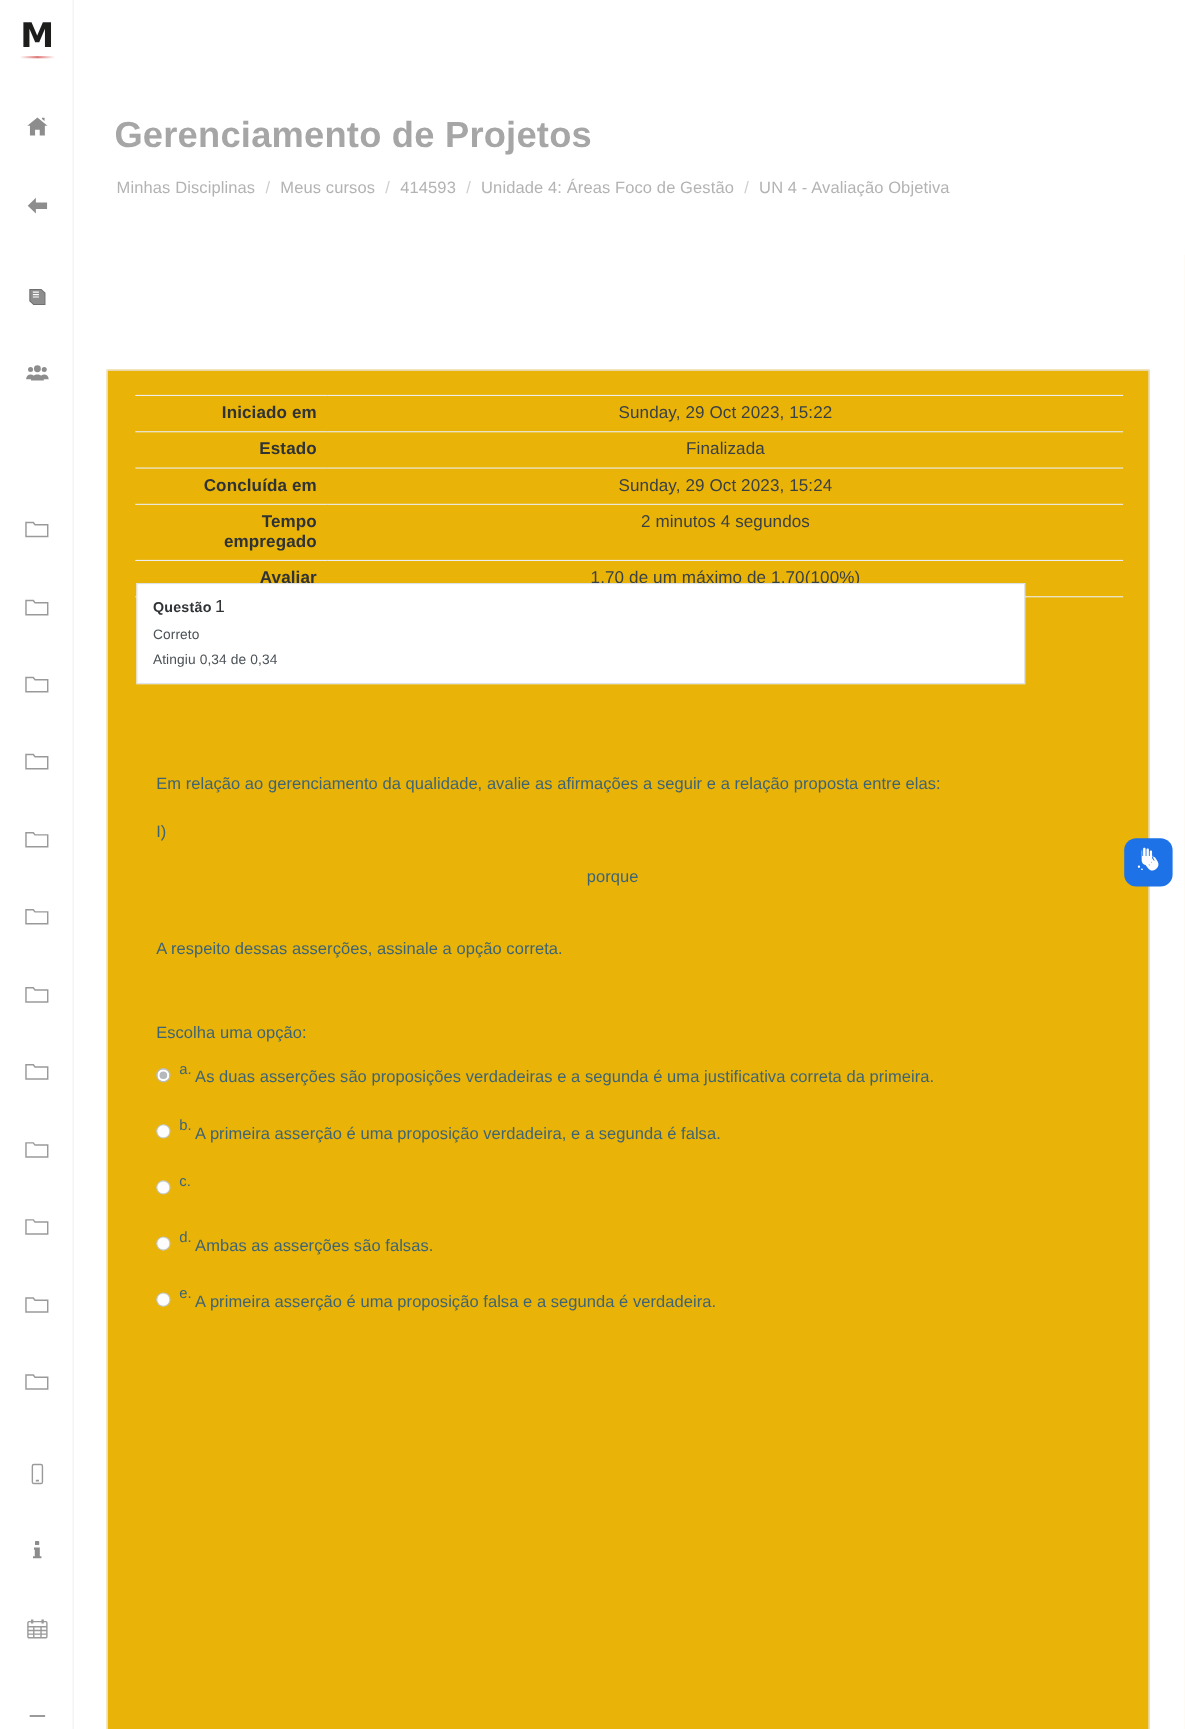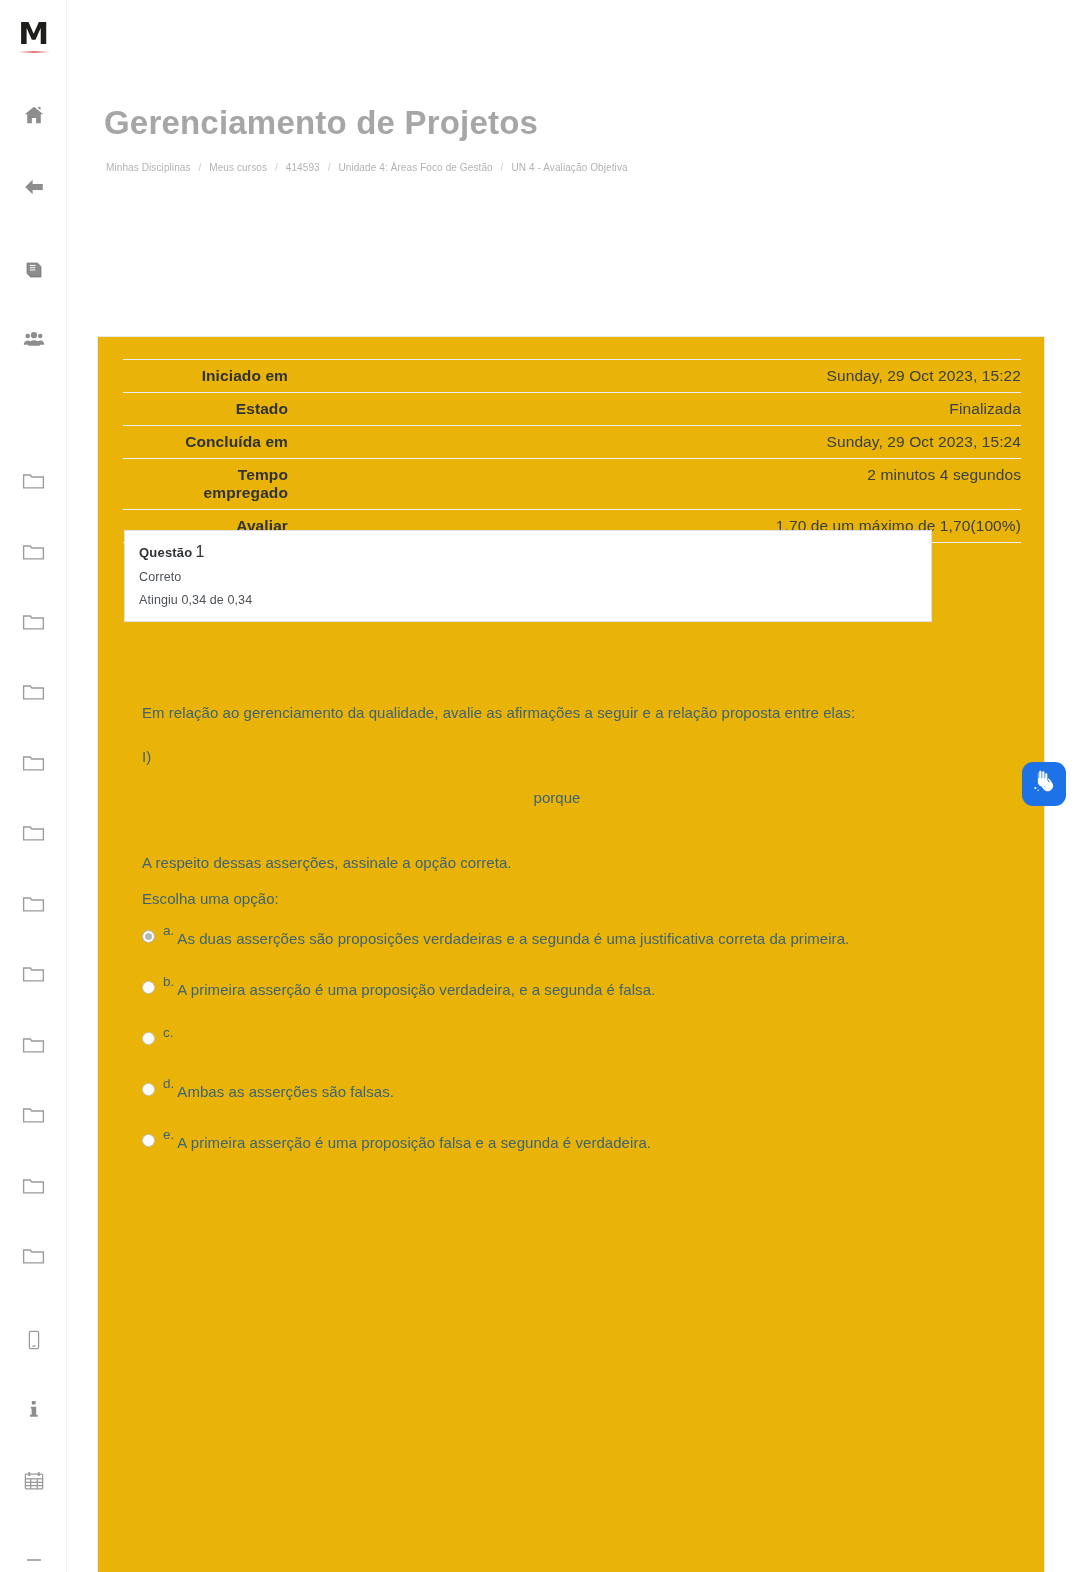--- a/index.html
+++ b/index.html
@@ -72,21 +72,21 @@
     left: 37px; top: 104px;
     font-size: 33px;
     font-weight: 700;
     color: #a6a6a6;
     letter-spacing: 0.2px;
     white-space: nowrap;
   }
   .breadcrumb {
     position: absolute;
     left: 39px; top: 162px;
-    font-size: 10px;
+    font-size: 15px;
     color: #b3b3b3;
     white-space: nowrap;
     letter-spacing: 0.1px;
   }
   .breadcrumb .crumb { color: #b3b3b3; }
   .breadcrumb .sep { color: #cfcfcf; padding: 0 5px; }
 
   
   .card {
     position: absolute;
@@ -112,21 +112,21 @@
     vertical-align: top;
     font-size: 15.5px;
     font-weight: 700;
     color: #2f3336;
     padding: 7px 10px 7px 0;
     width: 175px;
     white-space: pre-line;
     letter-spacing: 0.1px;
   }
   .summary td {
-    text-align: right;
+    text-align: center;
     vertical-align: top;
     font-size: 15.5px;
     font-weight: 400;
     color: #3a4146;
     padding: 7px 0 7px 0;
     letter-spacing: 0.1px;
   }
 
   
   .qinfo {
@@ -179,21 +179,21 @@
   .q-stmt .num {
     width: 32px;
     flex: 0 0 32px;
   }
   .q-porque {
     text-align: center;
     margin-top: 22px;
     width: 830px;
   }
   .q-ask { margin-top: 48px; }
-  .q-choose { margin-top: 19px; }
+  .q-choose { margin-top: 60px; }
 
   .options { margin-top: 17px; }
   .opt {
     display: flex;
     align-items: flex-start;
     min-height: 26px;
     position: relative;
     margin-bottom: 25px;
   }
   .radio {

